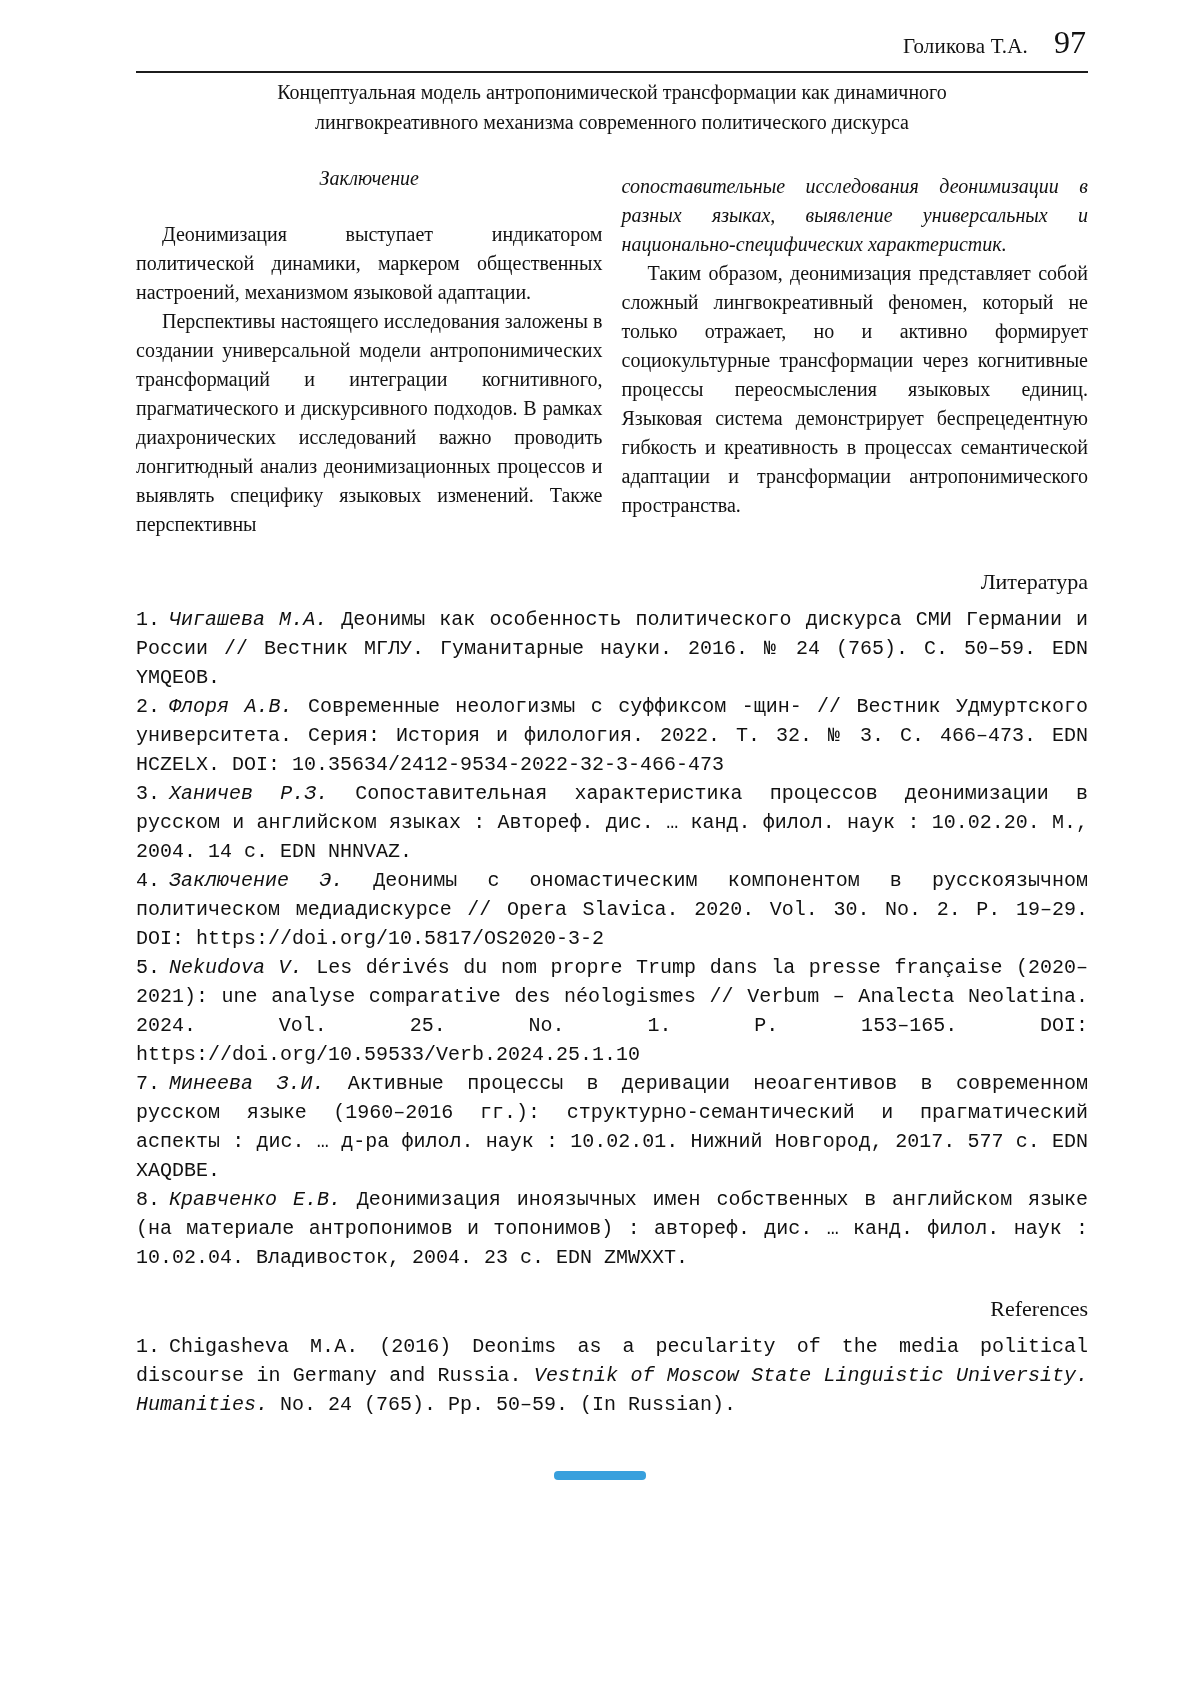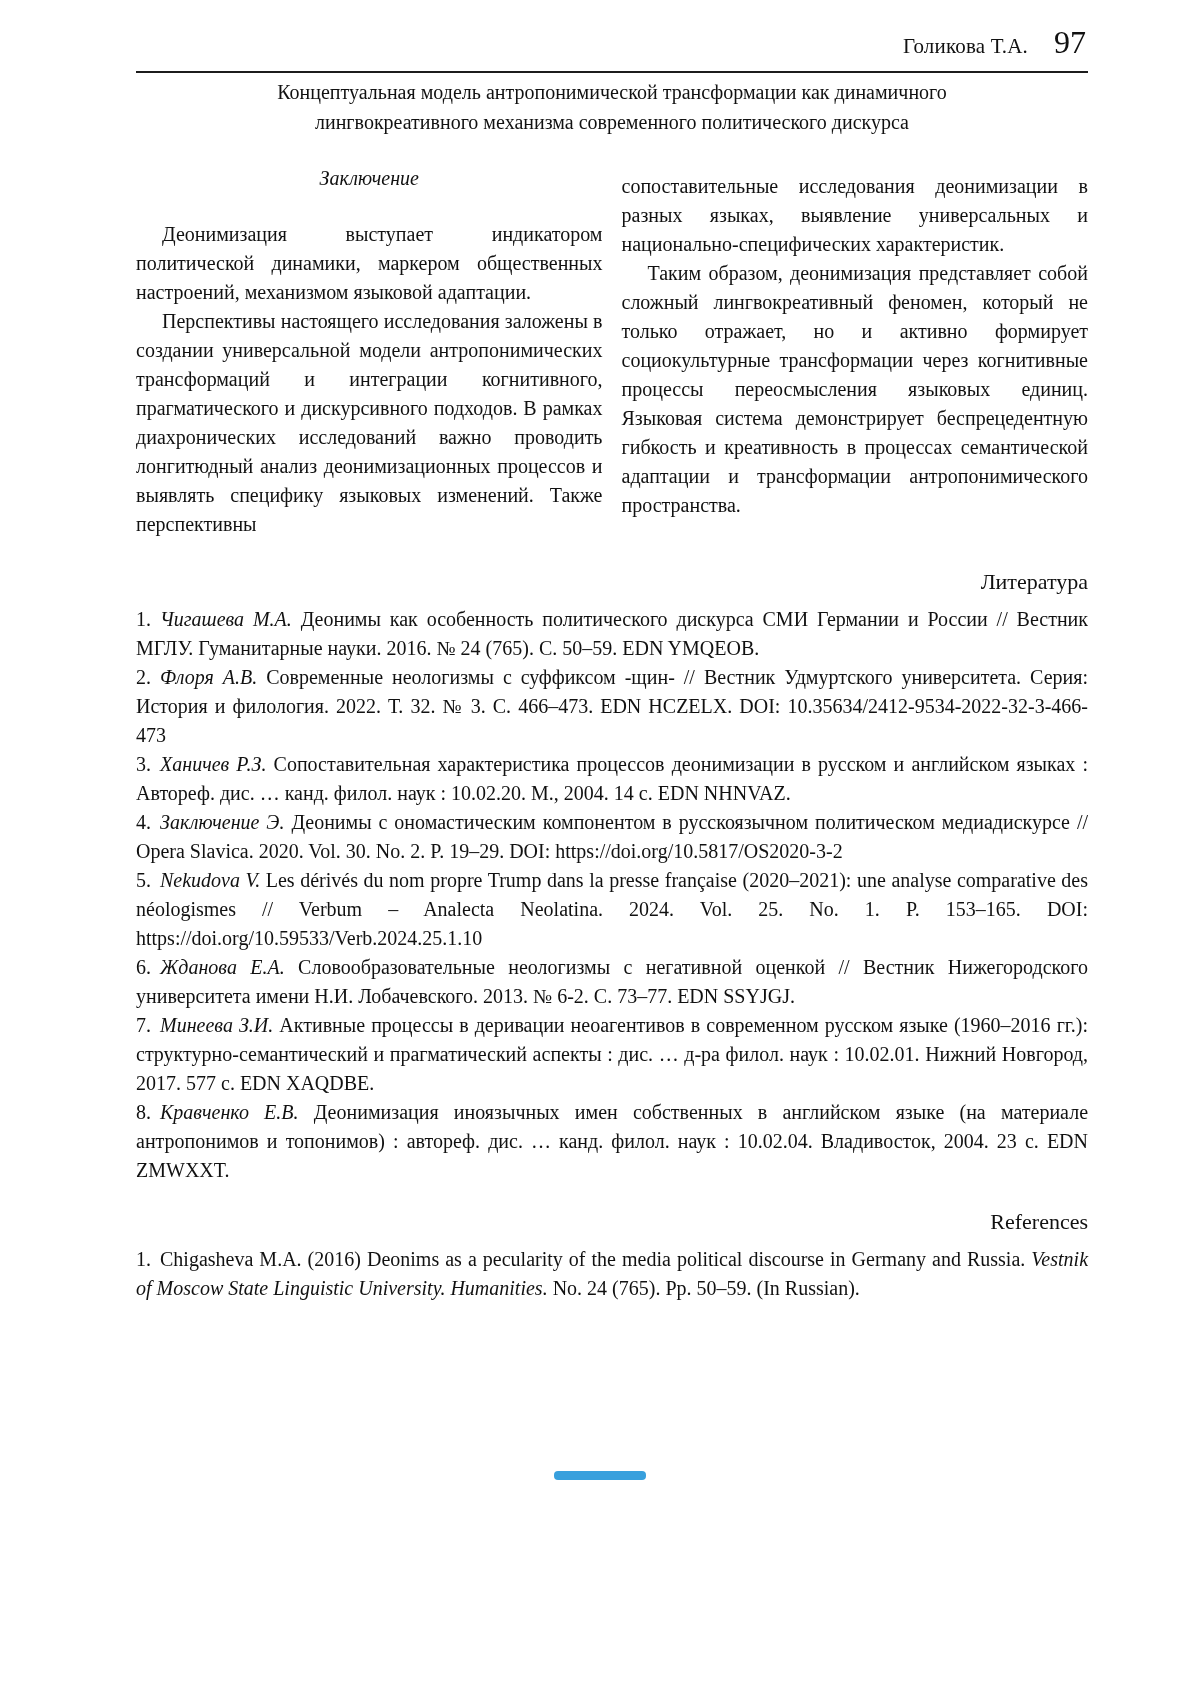--- a/index.html
+++ b/index.html
@@ -50,34 +50,35 @@
     font-size: 20px;
     margin: 4px 0 30px 0;
   }
   .body-par {
     margin: 0;
     font-size: 20px;
     line-height: 29px;
     text-align: justify;
     text-indent: 26px;
   }
-  .body-par.no-indent { text-indent: 0; }
+  .body-par.no-indent { text-indent: 0; font-style: italic; }
   .col-right { padding-top: 9px; }
   
   .section-heading {
     text-align: right;
     font-size: 22px;
     margin: 30px 0 10px 0;
   }
   .section-heading.refs-en { margin-top: 24px; }
   .ref {
     margin: 0;
     font-size: 20px;
     line-height: 29px;
     text-align: justify;
+    font-family: Liberation Mono, monospace;
   }
   .ref-num { margin-right: 9px; }
   .ref-author { font-style: italic; }
   .ref-journal { font-style: italic; }
   
   .page-indicator {
     position: absolute;
     left: 50%;
     transform: translateX(-50%);
     bottom: 3px;
@@ -115,21 +116,20 @@
   </div>
 
   <div class="section-heading">Литература</div>
 
   <div>
     <p class="ref"><span class="ref-num">1.</span><span class="ref-author">Чигашева М.А.</span> <span>Деонимы как особенность политического дискурса СМИ Германии и России // Вестник МГЛУ. Гуманитарные науки. 2016. № 24 (765). С. 50–59. EDN YMQEOB.</span></p>
     <p class="ref"><span class="ref-num">2.</span><span class="ref-author">Флоря А.В.</span> <span>Современные неологизмы с суффиксом -щин- // Вестник Удмуртского университета. Серия: История и филология. 2022. Т. 32. № 3. С. 466–473. EDN HCZELX. DOI: 10.35634/2412-9534-2022-32-3-466-473</span></p>
     <p class="ref"><span class="ref-num">3.</span><span class="ref-author">Ханичев Р.З.</span> <span>Сопоставительная характеристика процессов деонимизации в русском и английском языках : Автореф. дис. … канд. филол. наук : 10.02.20. М., 2004. 14 с. EDN NHNVAZ.</span></p>
     <p class="ref"><span class="ref-num">4.</span><span class="ref-author">Заключение Э.</span> <span>Деонимы с ономастическим компонентом в русскоязычном политическом медиадискурсе // Opera Slavica. 2020. Vol. 30. No. 2. P. 19–29. DOI: https://doi.org/10.5817/OS2020-3-2</span></p>
     <p class="ref"><span class="ref-num">5.</span><span class="ref-author">Nekudova V.</span> <span>Les dérivés du nom propre Trump dans la presse française (2020–2021): une analyse comparative des néologismes // Verbum – Analecta Neolatina. 2024. Vol. 25. No. 1. P. 153–165. DOI: https://doi.org/10.59533/Verb.2024.25.1.10</span></p>
-    <p class="ref"><span class="ref-num">6.</span><span class="ref-author">Жданова Е.А.</span> <span>Словообразовательные неологизмы с негативной оценкой // Вестник Нижегородского университета имени Н.И. Лобачевского. 2013. № 6-2. С. 73–77. EDN SSYJGJ.</span></p>
     <p class="ref"><span class="ref-num">7.</span><span class="ref-author">Минеева З.И.</span> <span>Активные процессы в деривации неоагентивов в современном русском языке (1960–2016 гг.): структурно-семантический и прагматический аспекты : дис. … д-ра филол. наук : 10.02.01. Нижний Новгород, 2017. 577 с. EDN XAQDBE.</span></p>
     <p class="ref"><span class="ref-num">8.</span><span class="ref-author">Кравченко Е.В.</span> <span>Деонимизация иноязычных имен собственных в английском языке (на материале антропонимов и топонимов) : автореф. дис. … канд. филол. наук : 10.02.04. Владивосток, 2004. 23 с. EDN ZMWXXT.</span></p>
   </div>
 
   <div class="section-heading refs-en">References</div>
 
   <div>
     <p class="ref"><span class="ref-num">1.</span><span>Chigasheva M.A. (2016) Deonims as a pecularity of the media political discourse in Germany and Russia.</span> <span class="ref-journal">Vestnik of Moscow State Linguistic University. Humanities.</span> <span>No. 24 (765). Pp. 50–59. (In Russian).</span></p>
   </div>
 

